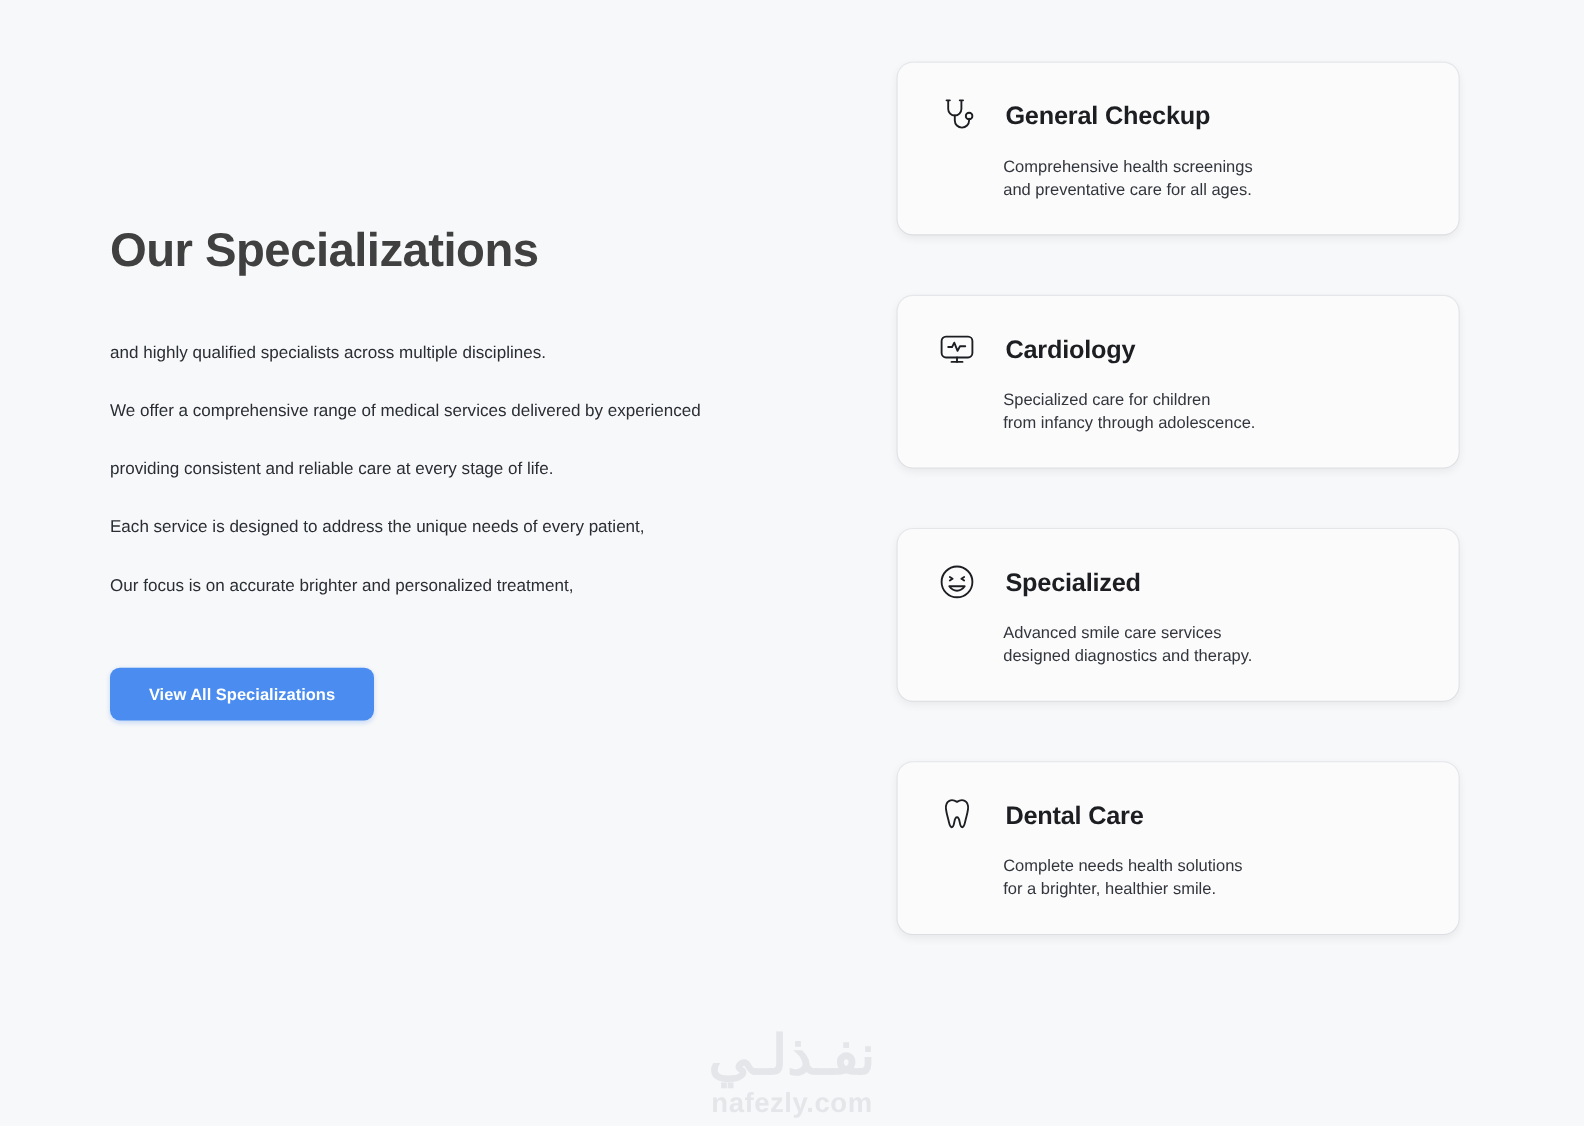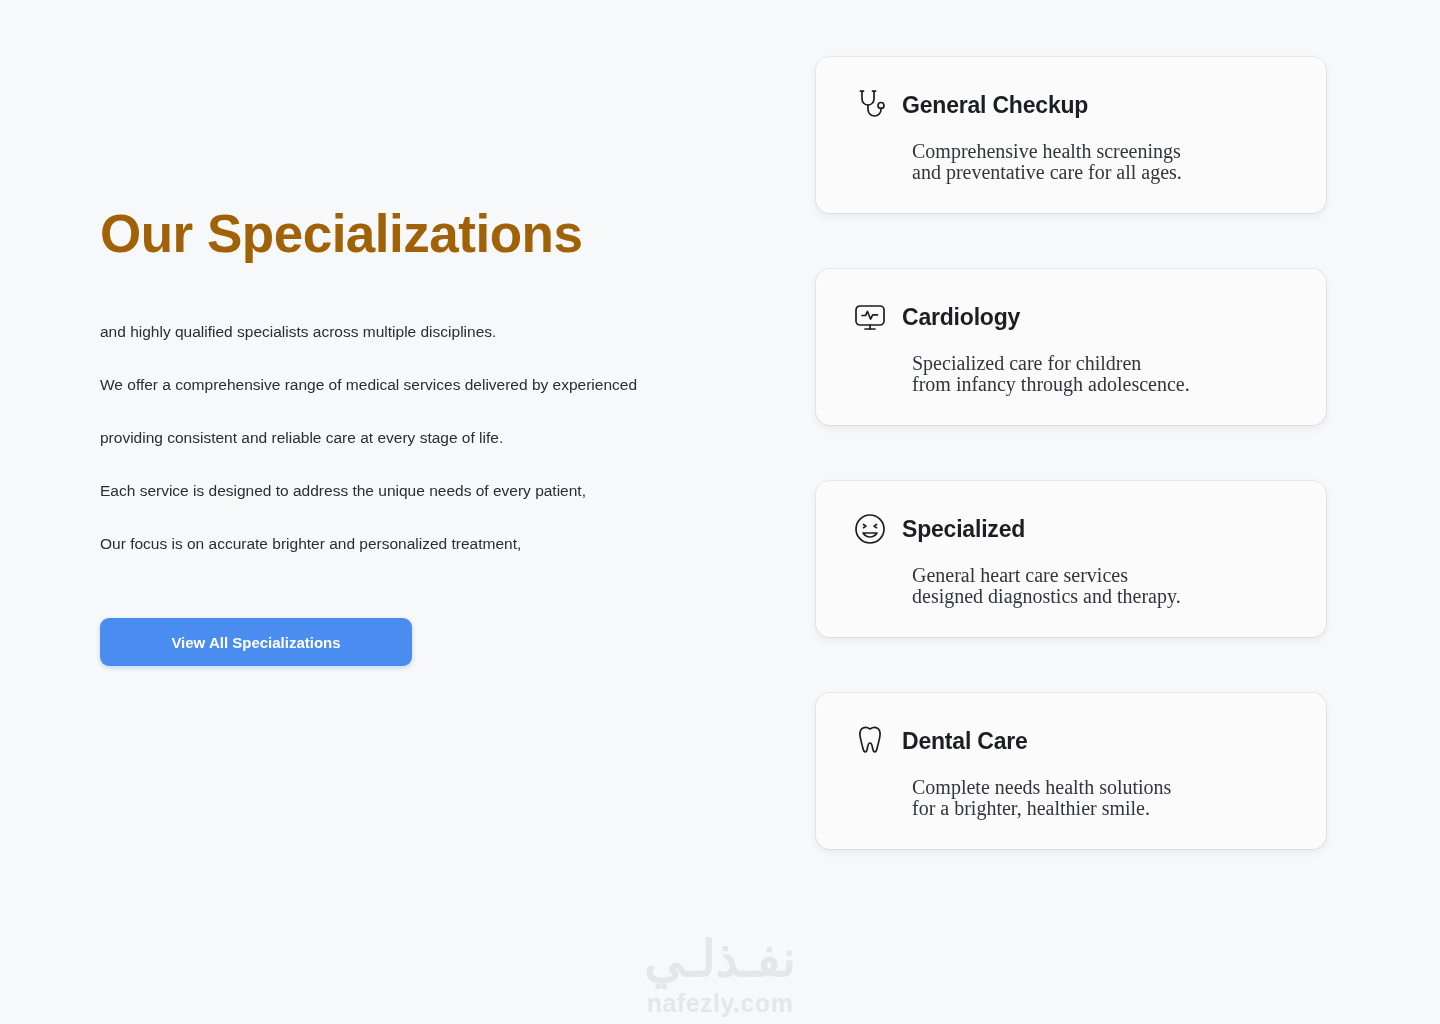--- a/index.html
+++ b/index.html
@@ -18,41 +18,41 @@
   }
 
   
   .left-col {
     position: absolute;
     left: 100px;
     top: 204px;
     width: 640px;
   }
   .headline {
-    font-size: 53px;
+    font-size: 43px;
     line-height: 1.12;
     font-weight: bold;
-    color: #a16207;
+    color: #404040;
     letter-spacing: -0.5px;
   }
   .intro {
     margin-top: 42px;
     color: #2a2d33;
     font-size: 15.5px;
     line-height: 53px;
     max-width: 620px;
   }
   .intro p { white-space: nowrap; }
 
   .cta {
     display: inline-flex;
     align-items: center;
     justify-content: center;
     margin-top: 48px;
-    width: 312px;
+    width: 240px;
     height: 48px;
     border: none;
     border-radius: 9px;
     background: #4a8cf0;
     color: #ffffff;
     font-size: 15px;
     font-weight: bold;
     font-family: "Liberation Sans", sans-serif;
     cursor: pointer;
     box-shadow: 0 2px 5px rgba(74,140,240,0.28);
@@ -71,44 +71,43 @@
     background: #fbfbfc;
     border-radius: 14px;
     box-shadow: 0 3px 9px rgba(20,20,30,0.07), 0 0 0 1px rgba(220,222,228,0.55);
     padding: 28px 34px 30px 34px;
     margin-bottom: 56px;
   }
   .card:last-child { margin-bottom: 0; }
   .card-head {
     display: flex;
     align-items: center;
-    gap: 12px;
+    gap: 24px;
   }
   .card-icon {
     width: 40px;
     height: 40px;
     flex: 0 0 40px;
     display: flex;
     align-items: center;
     justify-content: center;
     color: #1c1e22;
   }
   .card-title {
     font-size: 23px;
     font-weight: bold;
     color: #1c1e22;
     letter-spacing: -0.2px;
   }
   .card-desc {
     margin-top: 16px;
     margin-left: 62px;
-    font-size: 20px;
+    font-size: 15px;
     line-height: 21px;
     color: #32353b;
-    font-family: Liberation Serif, serif;
   }
   .card-desc span { display: block; }
 
   
   .watermark {
     position: absolute;
     left: 0;
     right: 0;
     bottom: 6px;
     text-align: center;
@@ -194,21 +193,21 @@
           <svg width="36" height="36" viewBox="0 0 36 36" fill="none" stroke="currentColor" stroke-width="1.7" stroke-linecap="round" stroke-linejoin="round">
             <circle cx="18" cy="18" r="14"></circle>
             <path d="M11 22c1.8 2.6 4.2 4 7 4s5.2-1.4 7-4z"></path>
             <path d="M11.5 13.5l2.5 1.6-2.5 1.6"></path>
             <path d="M24.5 13.5L22 15.1l2.5 1.6"></path>
           </svg>
         </span>
         <span class="card-title">Specialized</span>
       </div>
       <div class="card-desc">
-        <span>General heart care services</span>
+        <span>Advanced smile care services</span>
         <span>designed diagnostics and therapy.</span>
       </div>
     </div>
 
     <div class="card">
       <div class="card-head">
         <span class="card-icon">
           <svg width="36" height="36" viewBox="0 0 36 36" fill="none" stroke="currentColor" stroke-width="1.7" stroke-linecap="round" stroke-linejoin="round">
             <path d="M18 6c-2.4-1.6-5-2-7-1-2.4 1.2-3.4 4-3 7.5.5 4.3 1.8 8 2.8 12.4.5 2.2.9 4.1 2.4 4.1 1.6 0 1.9-2.1 2.3-4.4.4-2.3.8-4.6 2.5-4.6s2.1 2.3 2.5 4.6c.4 2.3.7 4.4 2.3 4.4 1.5 0 1.9-1.9 2.4-4.1 1-4.4 2.3-8.1 2.8-12.4.4-3.5-.6-6.3-3-7.5-2-1-4.6-.6-7 1z"></path>
           </svg>

